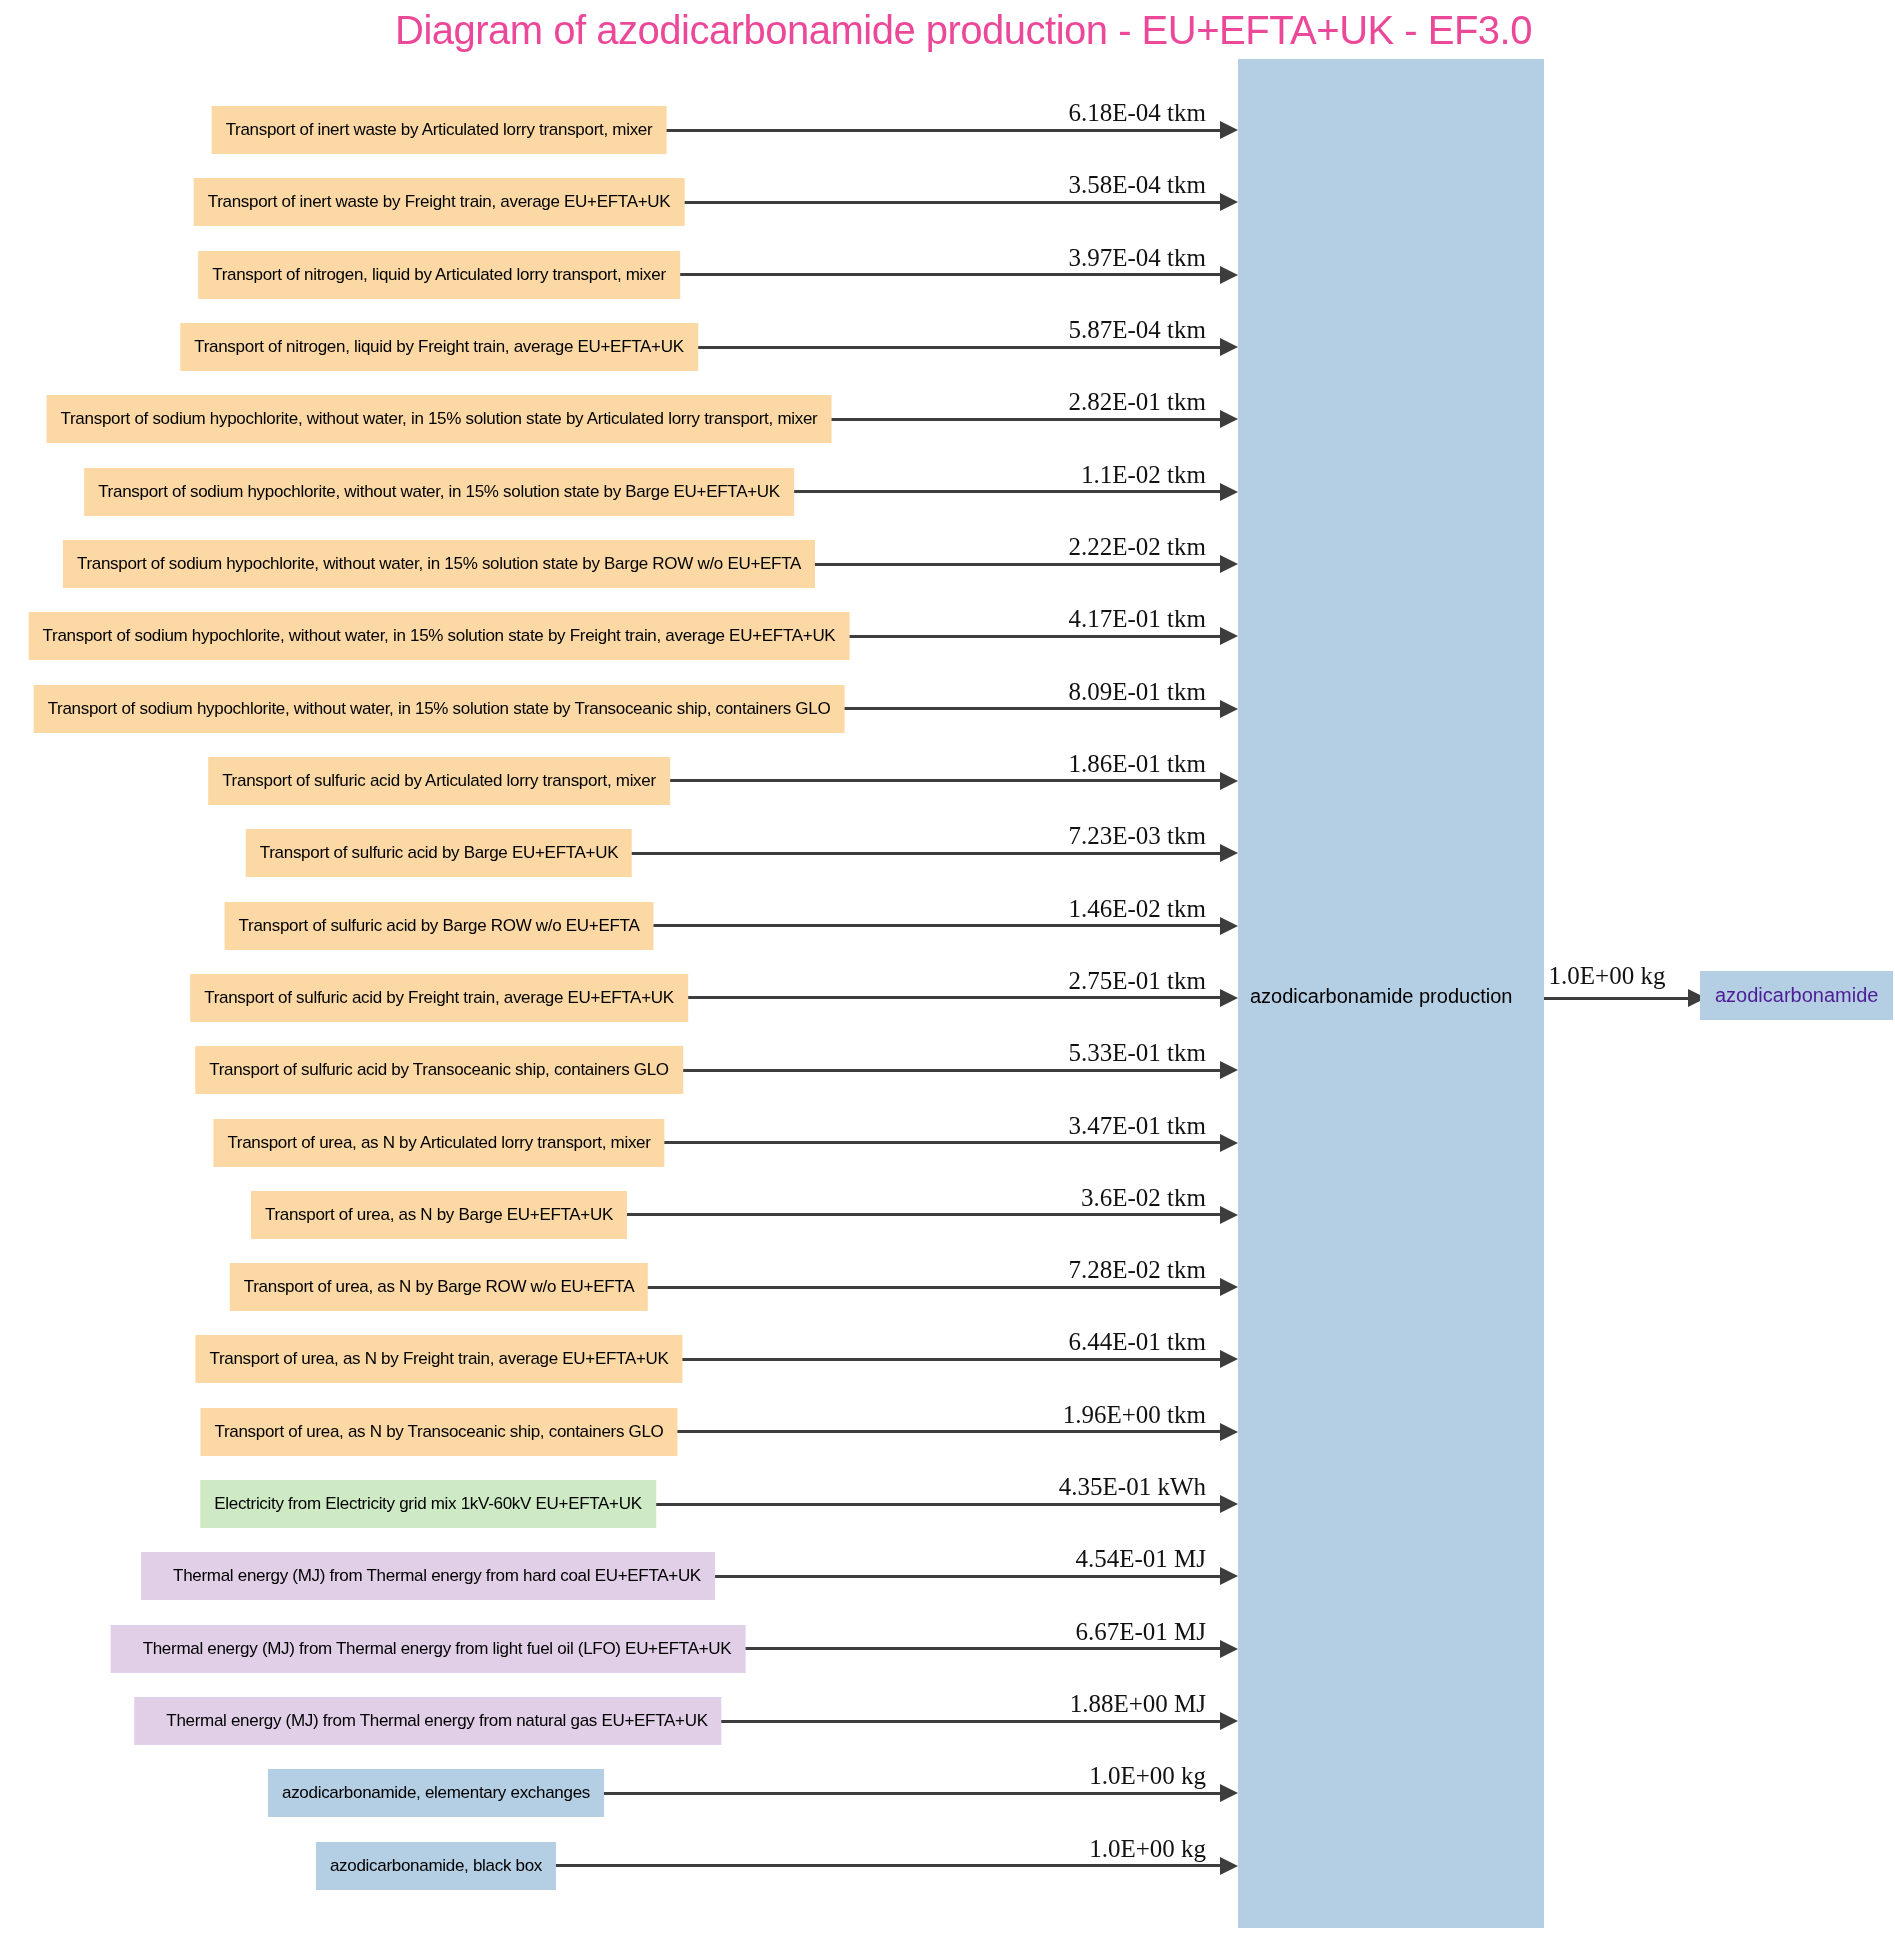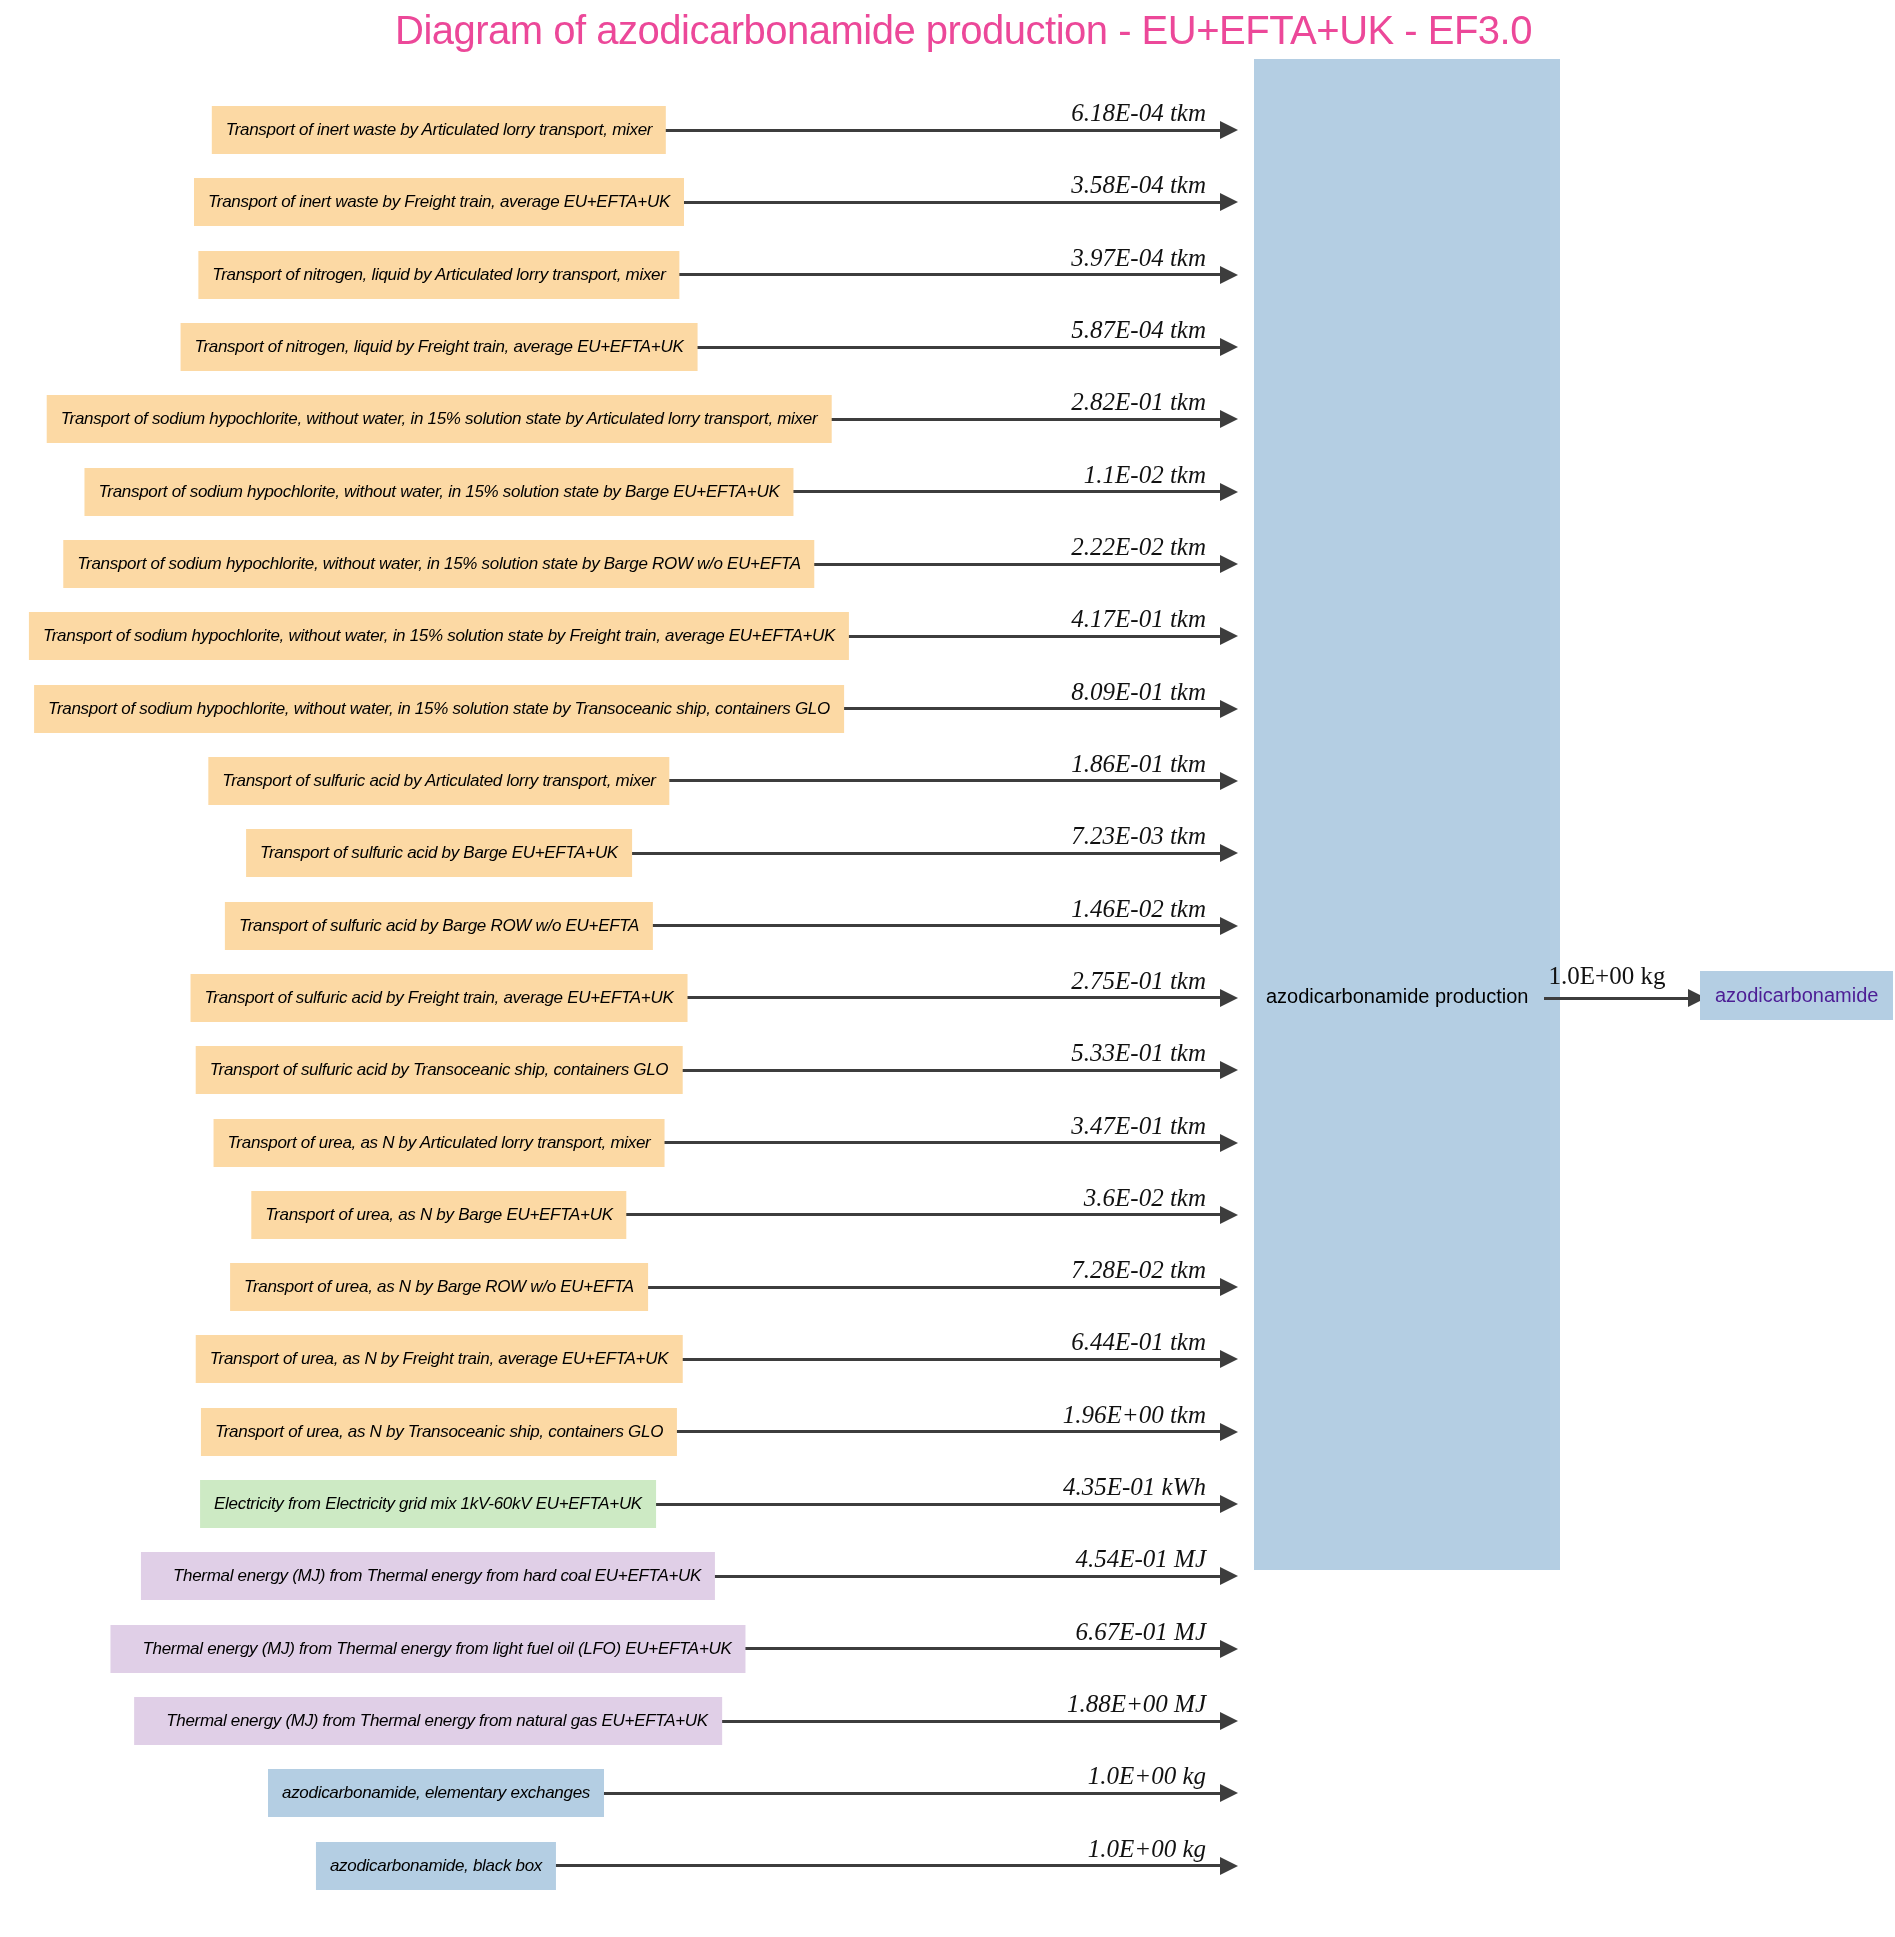--- a/index.html
+++ b/index.html
@@ -5,21 +5,21 @@
   html,body { margin:0; padding:0; background:#ffffff; }
   .canvas {
     position:relative; width:1895px; height:1937px; background:#ffffff;
     font-family:"Liberation Sans", sans-serif; overflow:hidden; color:#000;
   }
   .title {
     position:absolute; top:6px; left:0; width:100%;
     text-align:center; font-size:40px; line-height:48px; color:#ec4899;
     letter-spacing:-0.5px; white-space:nowrap;padding-left:16px;
   }
-  .rows { position:absolute; top:94px; left:0; width:1238px;font-style:italic; }
+  .rows { position:absolute; top:94px; left:0; width:1238px; }
   .row { position:relative; height:72.32px; }
   .line {
     position:absolute; left:428px; right:14px; top:50%; height:3px;
     margin-top:-1.5px; background:var(--arrow); z-index:1;
   }
   .arrowhead {
     position:absolute; right:0; top:50%; margin-top:-9px; width:0; height:0;
     border-left:18px solid var(--arrow);
     border-top:9px solid transparent; border-bottom:9px solid transparent;
     z-index:1;
@@ -32,23 +32,22 @@
   .node {
     position:absolute; left:428px; top:50%; transform:translate(-50%,-50%);
     padding:14px; font-size:17px; letter-spacing:-0.3px; line-height:20px;
     white-space:nowrap; text-align:center; z-index:2; color:#000;
   }
   .node.transport   { background:var(--transport);margin-left:11px; }
   .node.electricity { background:var(--electricity); }
   .node.thermal     { background:var(--thermal);padding-left:32px; }
   .node.product     { background:var(--product);margin-left:8px; }
   .central {
-    position:absolute; left:1238px; top:59px; width:306px; height:1511px;
+    position:absolute; left:1238px; top:59px; width:306px; height:1869px;
     background:var(--product);
-    margin-left:16px;
   }
   .central-label {
     position:absolute; left:12px; top:925px; font-size:20px; line-height:24px;
     white-space:nowrap; color:#000;
   }
   .out-line { position:absolute; left:1544px; top:996.5px; width:146px; height:3px; background:var(--arrow); }
   .out-arrowhead {
     position:absolute; left:1688px; top:989px; width:0; height:0;
     border-left:18px solid var(--arrow);
     border-top:9px solid transparent; border-bottom:9px solid transparent;

